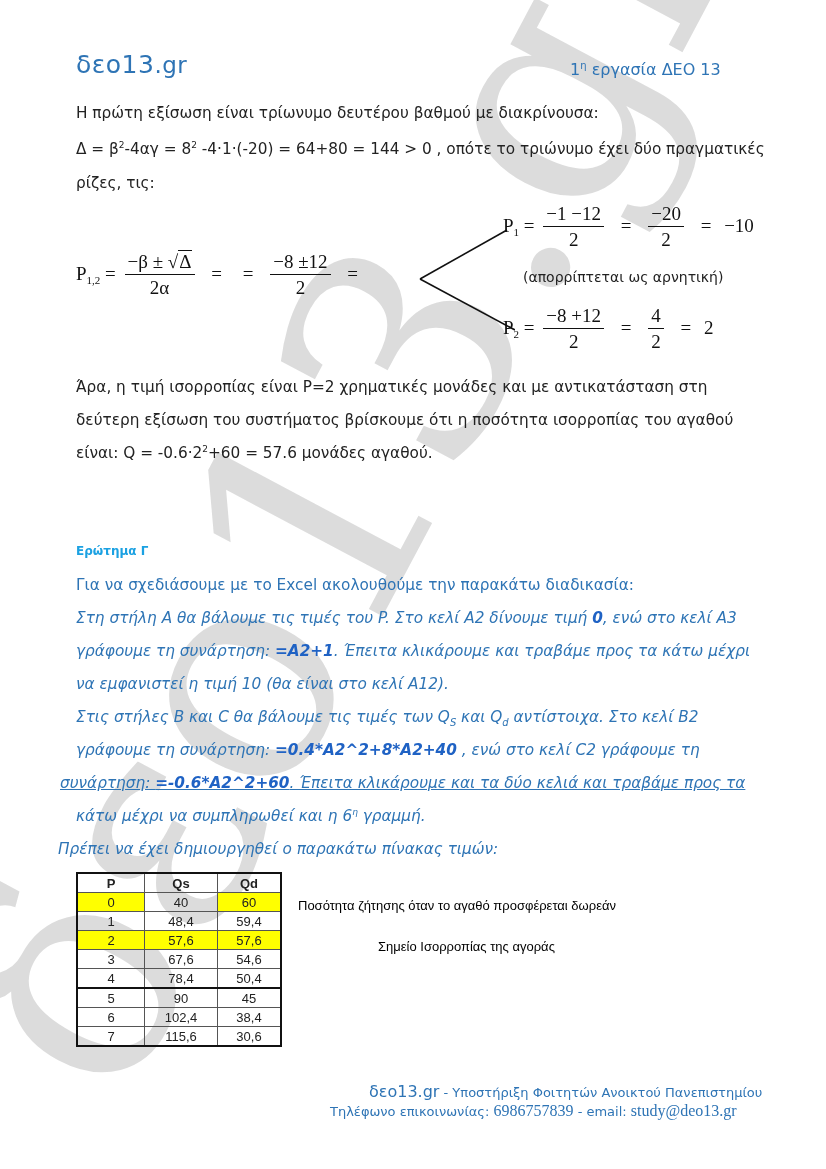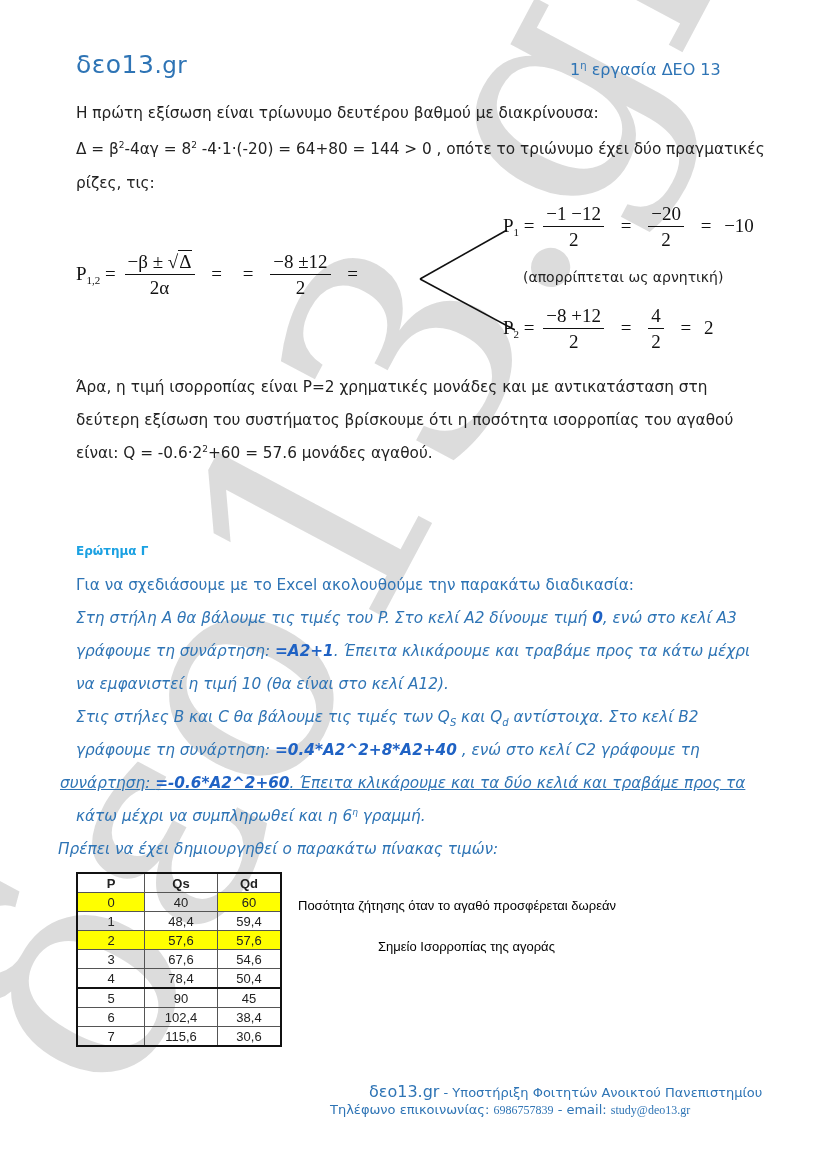--- a/index.html
+++ b/index.html
@@ -31,21 +31,21 @@
   table.vals tr:first-child th { border-top:2px solid #111; }
   table.vals tr:last-child td { border-bottom:2px solid #111; }
   table.vals td:first-child, table.vals th:first-child { border-left:2px solid #111; width:66px; }
   table.vals td:last-child, table.vals th:last-child { border-right:2px solid #111; width:62px; }
   table.vals td:nth-child(2), table.vals th:nth-child(2) { width:72px; }
   .yel { background:#ffff00; }
   .note { font-family:"Liberation Sans", sans-serif; font-size:13px; color:#000000; white-space:nowrap; }
   .footer1 { left:369px; top:1082px; font-size:16px; color:#2e74b5; white-space:nowrap; }
   .footer1 .s { font-size:13px; }
   .footer2 { left:330px; top:1102px; font-size:13px; color:#2e74b5; white-space:nowrap; }
-  .footer2 .serif { font-family:"Liberation Serif", serif; font-size:12px; }
+  .footer2 .serif { font-family:"Liberation Serif", serif; font-size:16px; }
 </style>
 </head>
 <body>
 
 <svg class="watermark" viewBox="0 0 826 1169">
   <text x="0" y="0" transform="translate(120,1110) rotate(-62)" font-family="DejaVu Serif, serif" font-size="300" fill="#d9d9d9" opacity="0.9">δεο13.gr</text>
 </svg>
 
 <div class="abs hdr-logo">
   <span>δεο13</span><span class="small">.gr</span>

